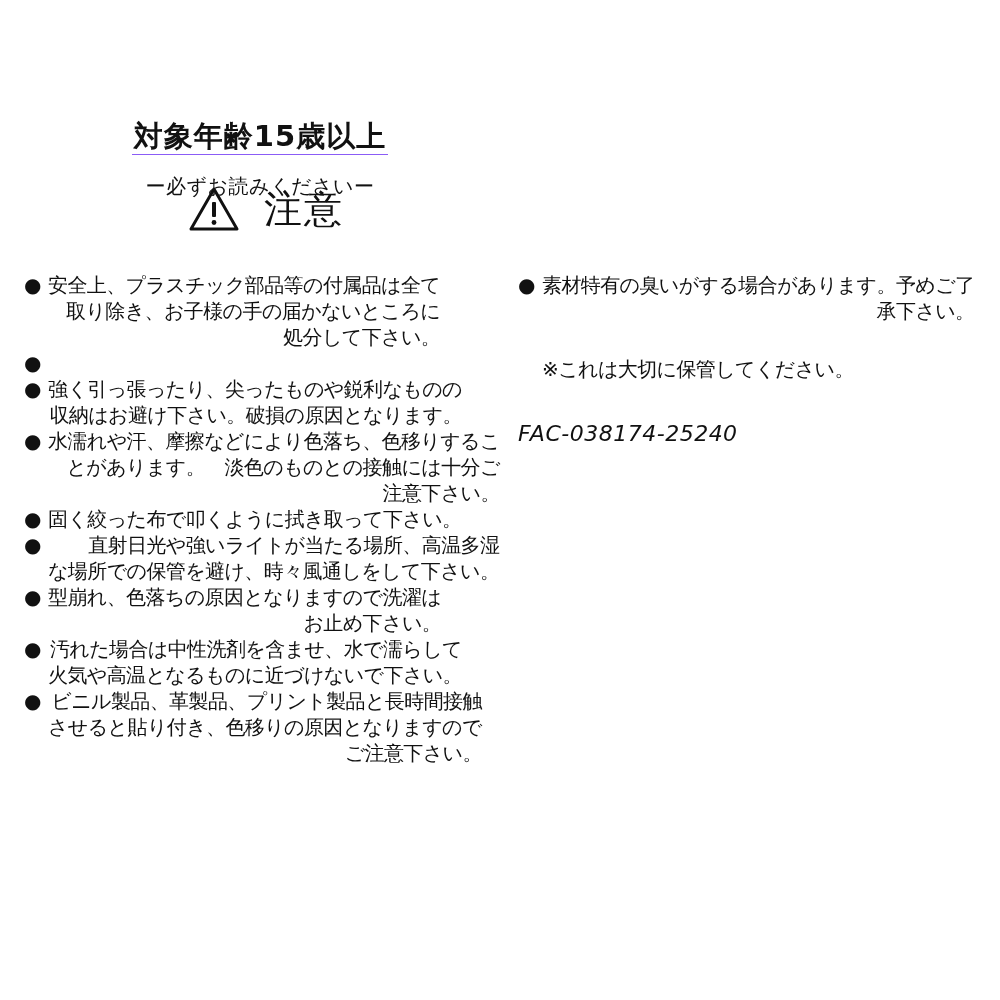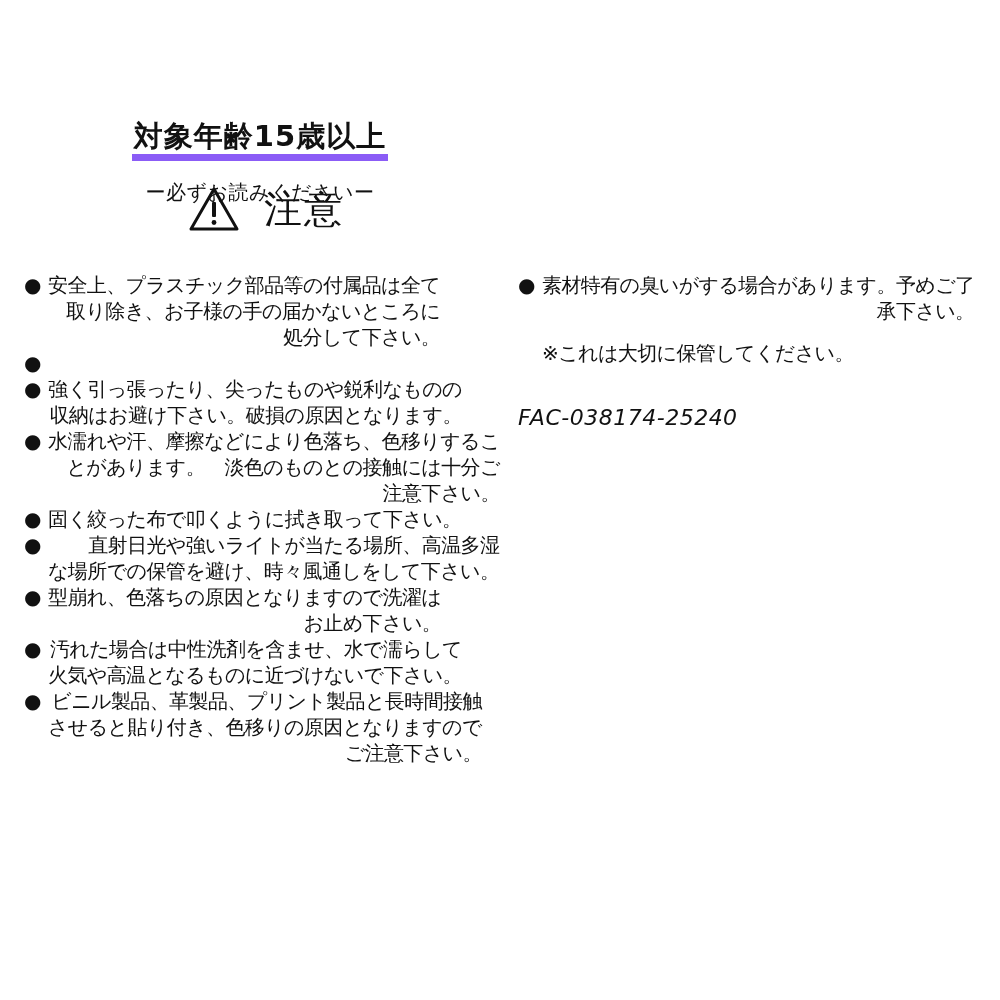--- a/index.html
+++ b/index.html
@@ -21,21 +21,21 @@
       top: 118px;
       width: 260px;
       text-align: center;
     }
     .age-title {
       font-size: 29px;
       font-weight: bold;
       letter-spacing: 1px;
       line-height: 36px;
       white-space: nowrap;
-      border-bottom: 7px solid #8b5cf6;
+      border-bottom: 1px solid #8b5cf6;
       padding-bottom: 0px;
       margin: 0 2px;
     }
     .must-read {
       font-size: 20px;
       line-height: 20px;
       margin-top: 21px;
       white-space: nowrap;
       letter-spacing: 0.5px;
     }
@@ -83,21 +83,21 @@
       font-size: 20px;
       line-height: 26px;
       text-align: left;
     }
     .item-text {
       white-space: pre-line;
       letter-spacing: -0.6px;
       text-align: right;
     }
     .note {
-      margin-top: 16px;
+      margin-top: 32px;
       padding-left: 24px;
       letter-spacing: -0.6px;
       font-size: 20px;
       line-height: 26px;
     }
     .code {
       margin-top: 38px;
       font-size: 22px;
       line-height: 28px;
       letter-spacing: 0.5px;

